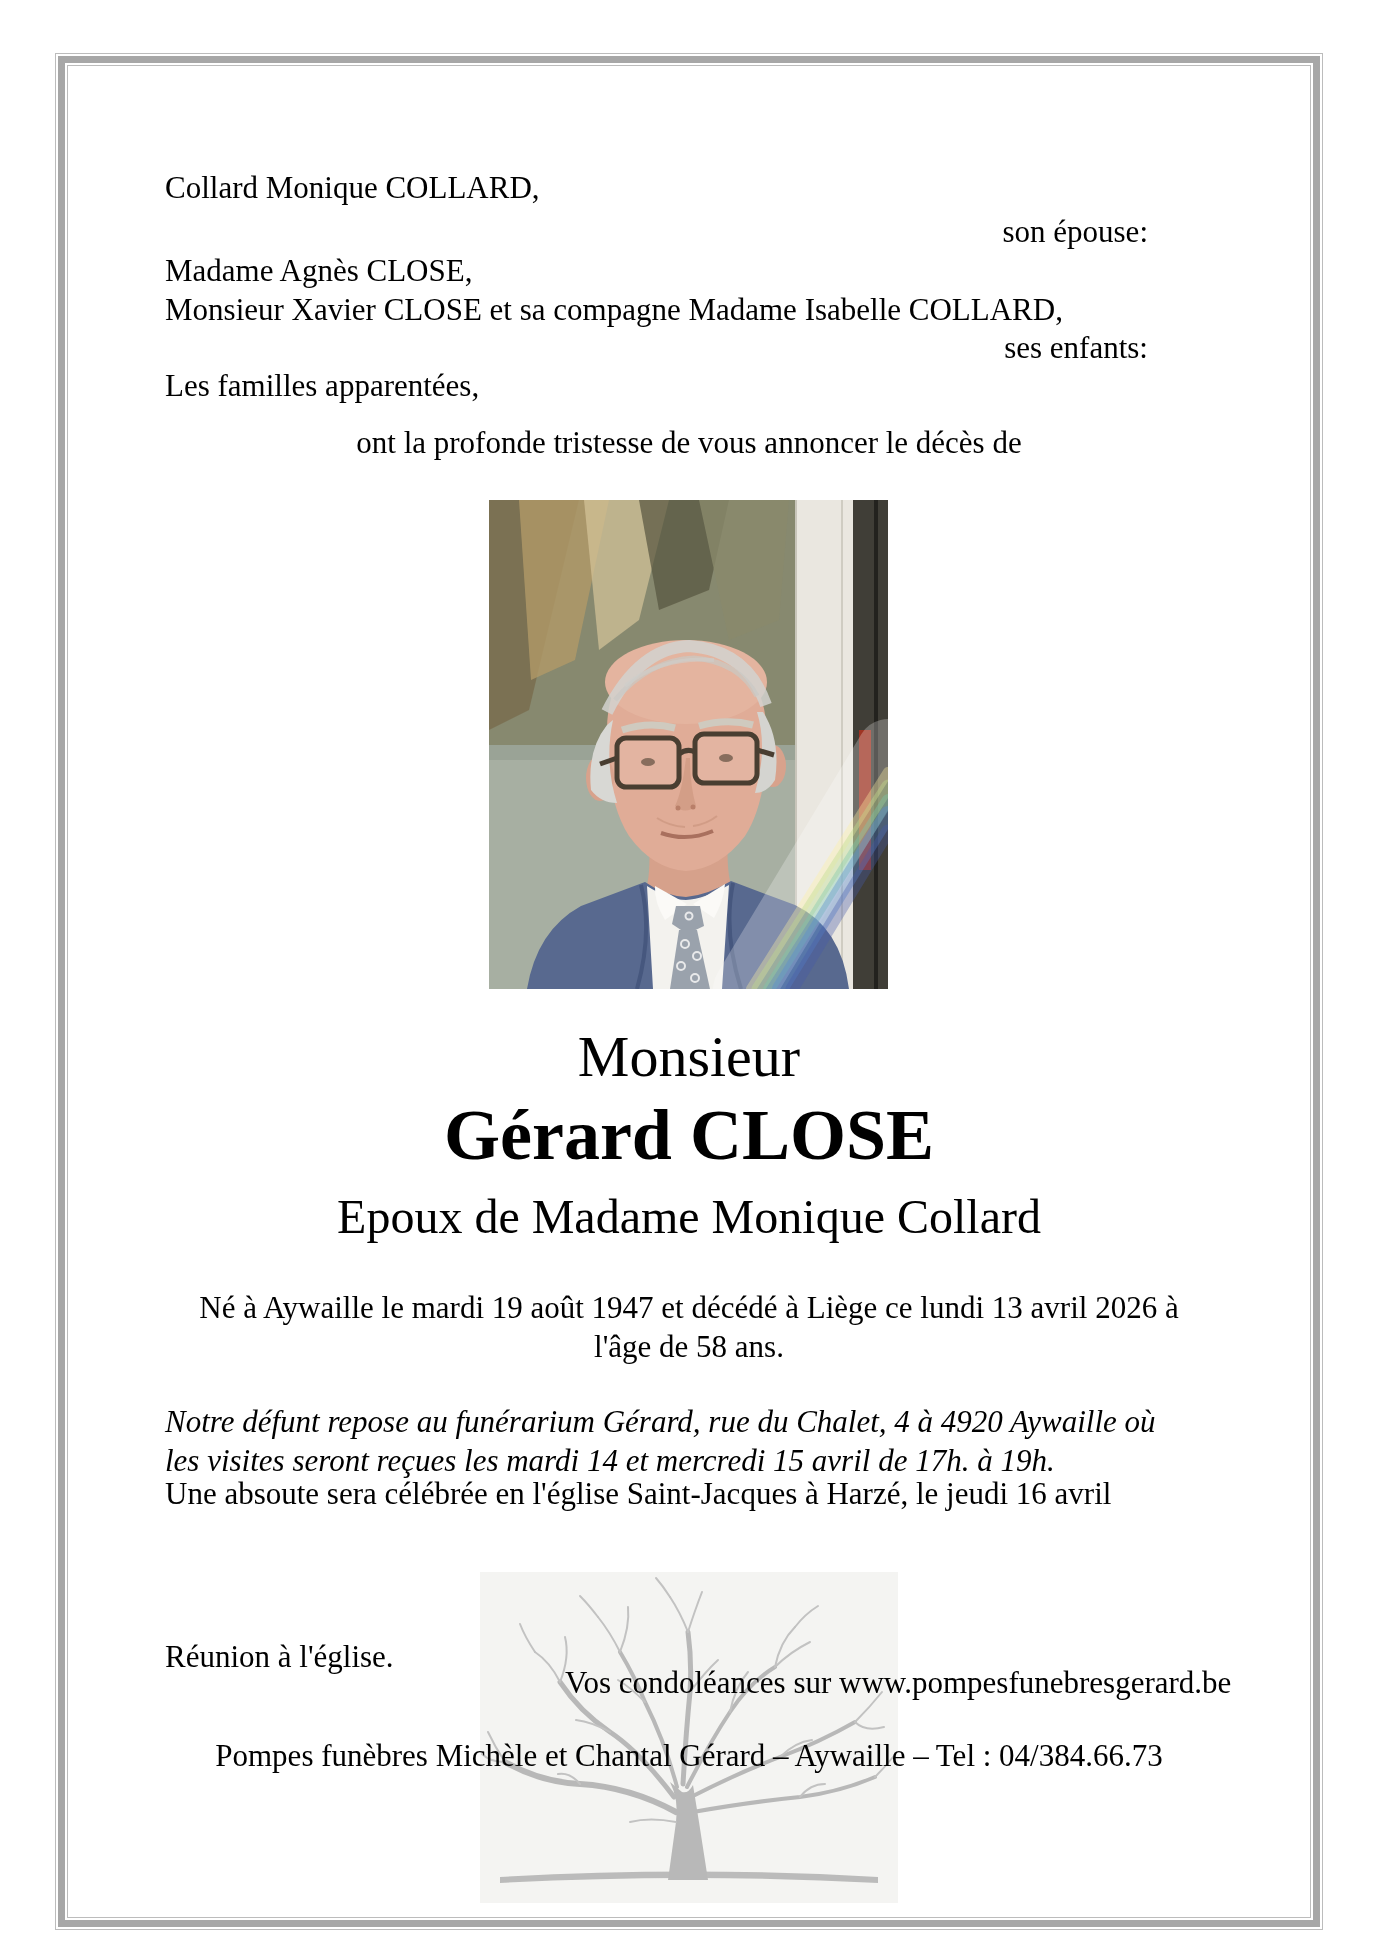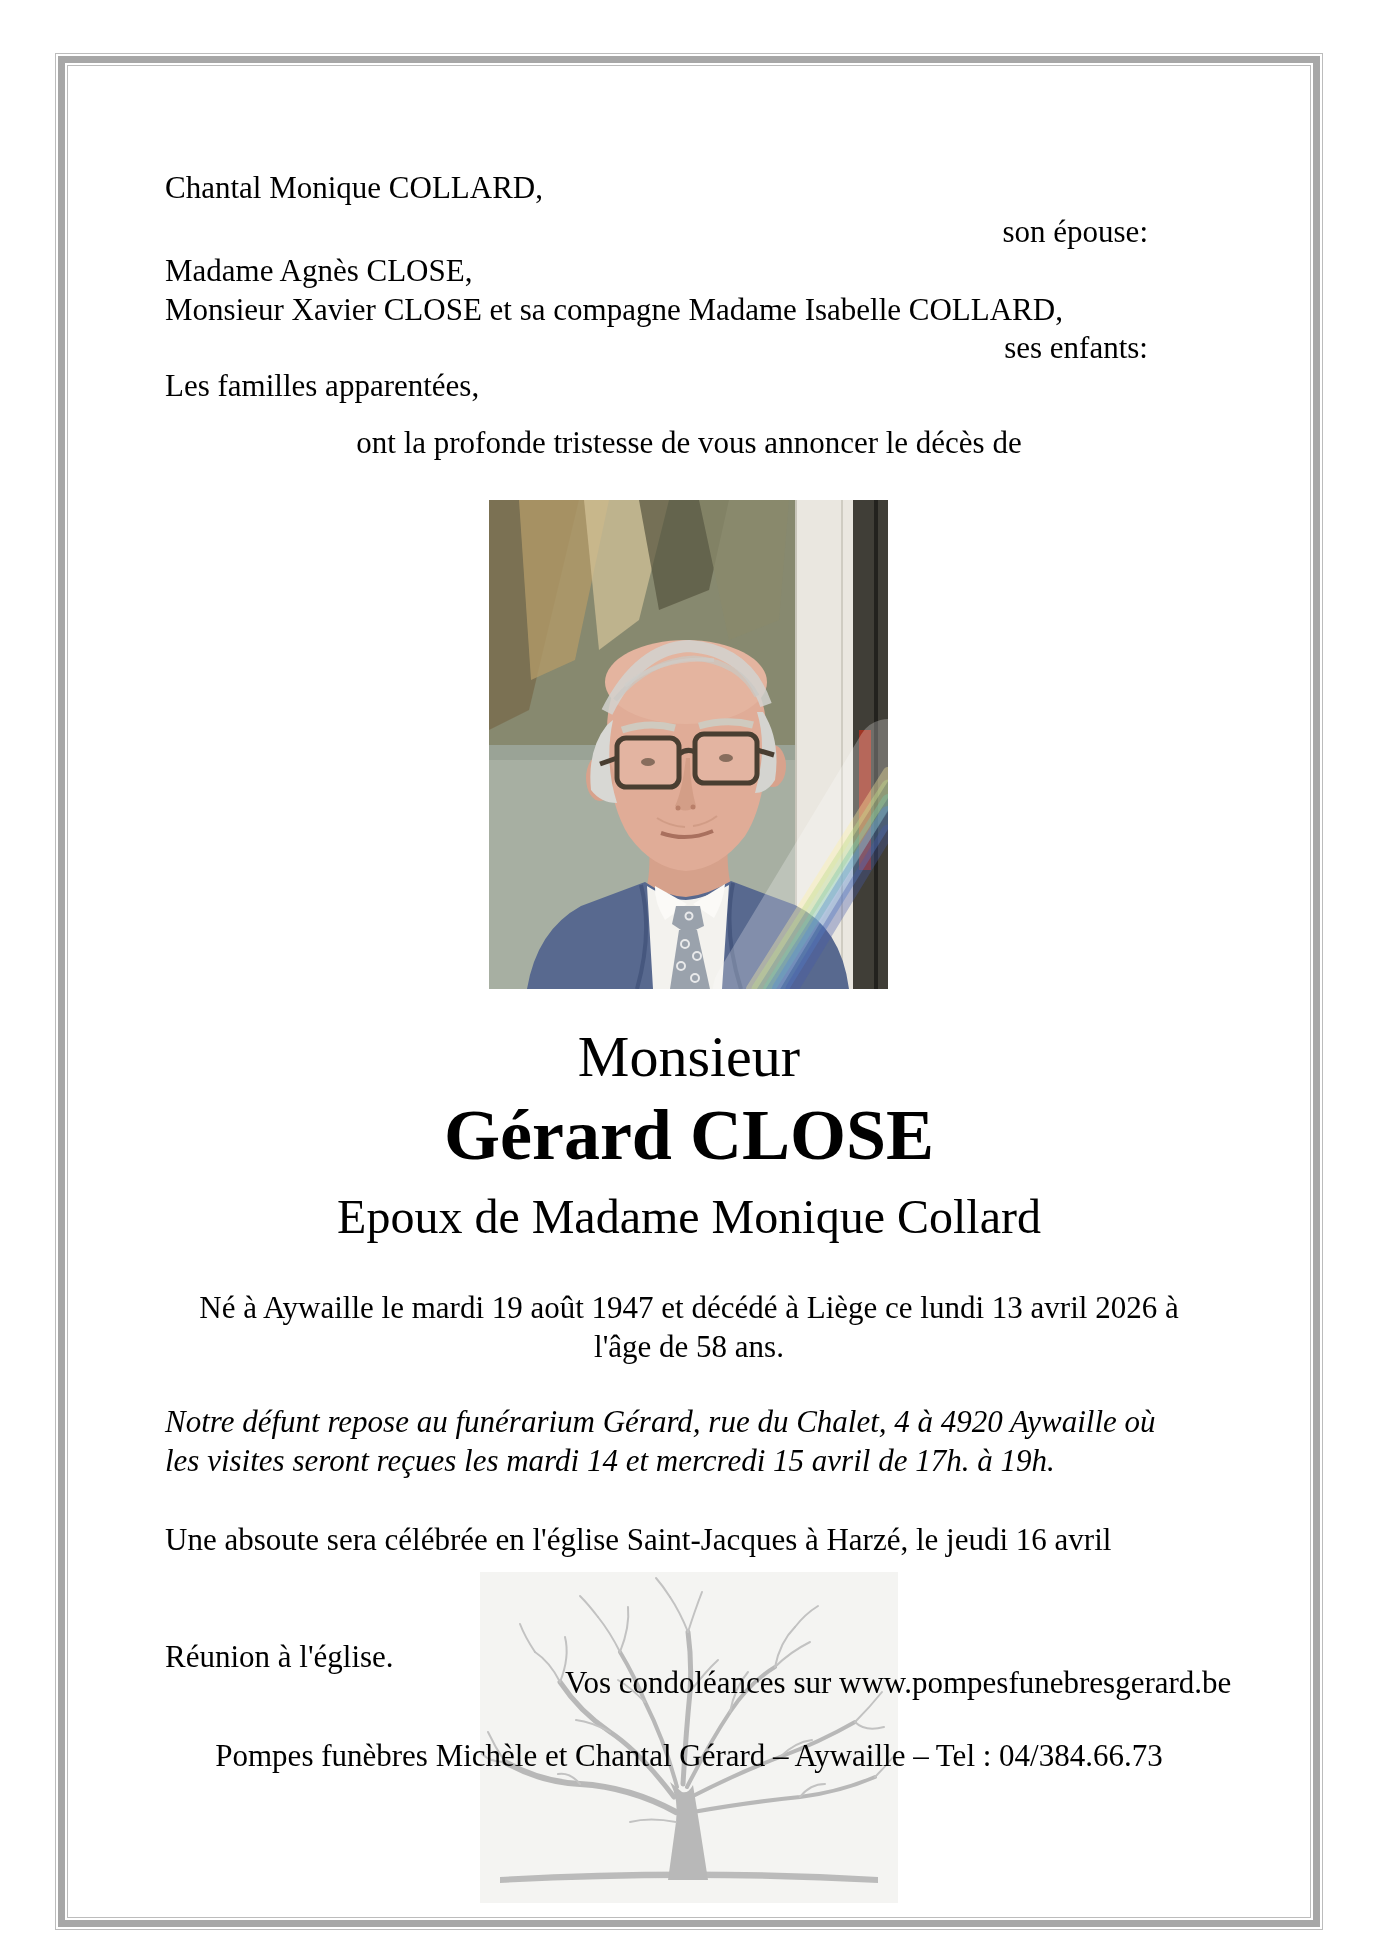--- a/index.html
+++ b/index.html
@@ -32,21 +32,21 @@
 <body>
 
 <div id="page">
 
   <div class="frame">
     <div class="frame-mid">
         <div class="frame-inner"></div>
       </div>
   </div>
 
-  <div class="t" style="left:165px; top:168px;">Chantal Monique COLLARD,</div>
+  <div class="t" style="left:165px; top:168px;">Collard Monique COLLARD,</div>
   <div class="t right" style="top:212px;">son épouse:</div>
   <div class="t" style="left:165px; top:251px;">Madame Agnès CLOSE,</div>
   <div class="t" style="left:165px; top:290px;">Monsieur Xavier CLOSE et sa compagne Madame Isabelle COLLARD,</div>
   <div class="t right" style="top:328px;">ses enfants:</div>
   <div class="t" style="left:165px; top:366px;">Les familles apparentées,</div>
 
   <div class="t center" style="top:423px;">ont la profonde tristesse de vous annoncer le décès de</div>
 
   <div class="photo">
     <svg viewBox="0 0 399 489" preserveAspectRatio="none" aria-hidden="true">
@@ -137,21 +137,21 @@
   <div class="t center" style="top:1288px;">
     <div>Né à Aywaille le mardi 19 août 1947 et décédé à Liège ce lundi 13 avril 2026 à</div>
     <div>l'âge de 58 ans.</div>
   </div>
 
   <div class="t" style="left:165px; top:1402px;font-style:italic;">
     <div>Notre défunt repose au funérarium Gérard, rue du Chalet, 4 à 4920 Aywaille où</div>
     <div>les visites seront reçues les mardi 14 et mercredi 15 avril de 17h. à 19h.</div>
   </div>
 
-  <div class="t" style="left:165px; top:1520px;">
+  <div class="t" style="left:165px; top:1474px;">
     <div>Une absoute sera célébrée en l'église Saint-Jacques à Harzé, le jeudi 16 avril</div>
   </div>
 
   <div class="t" style="left:165px; top:1637px;">Réunion à l'église.</div>
 
   <div class="t" style="left:565px; top:1663px;">Vos condoléances sur www.pompesfunebresgerard.be</div>
 
   <div class="t center" style="top:1736px;">Pompes funèbres Michèle et Chantal Gérard – Aywaille – Tel : 04/384.66.73</div>
 
   <div class="watermark">

